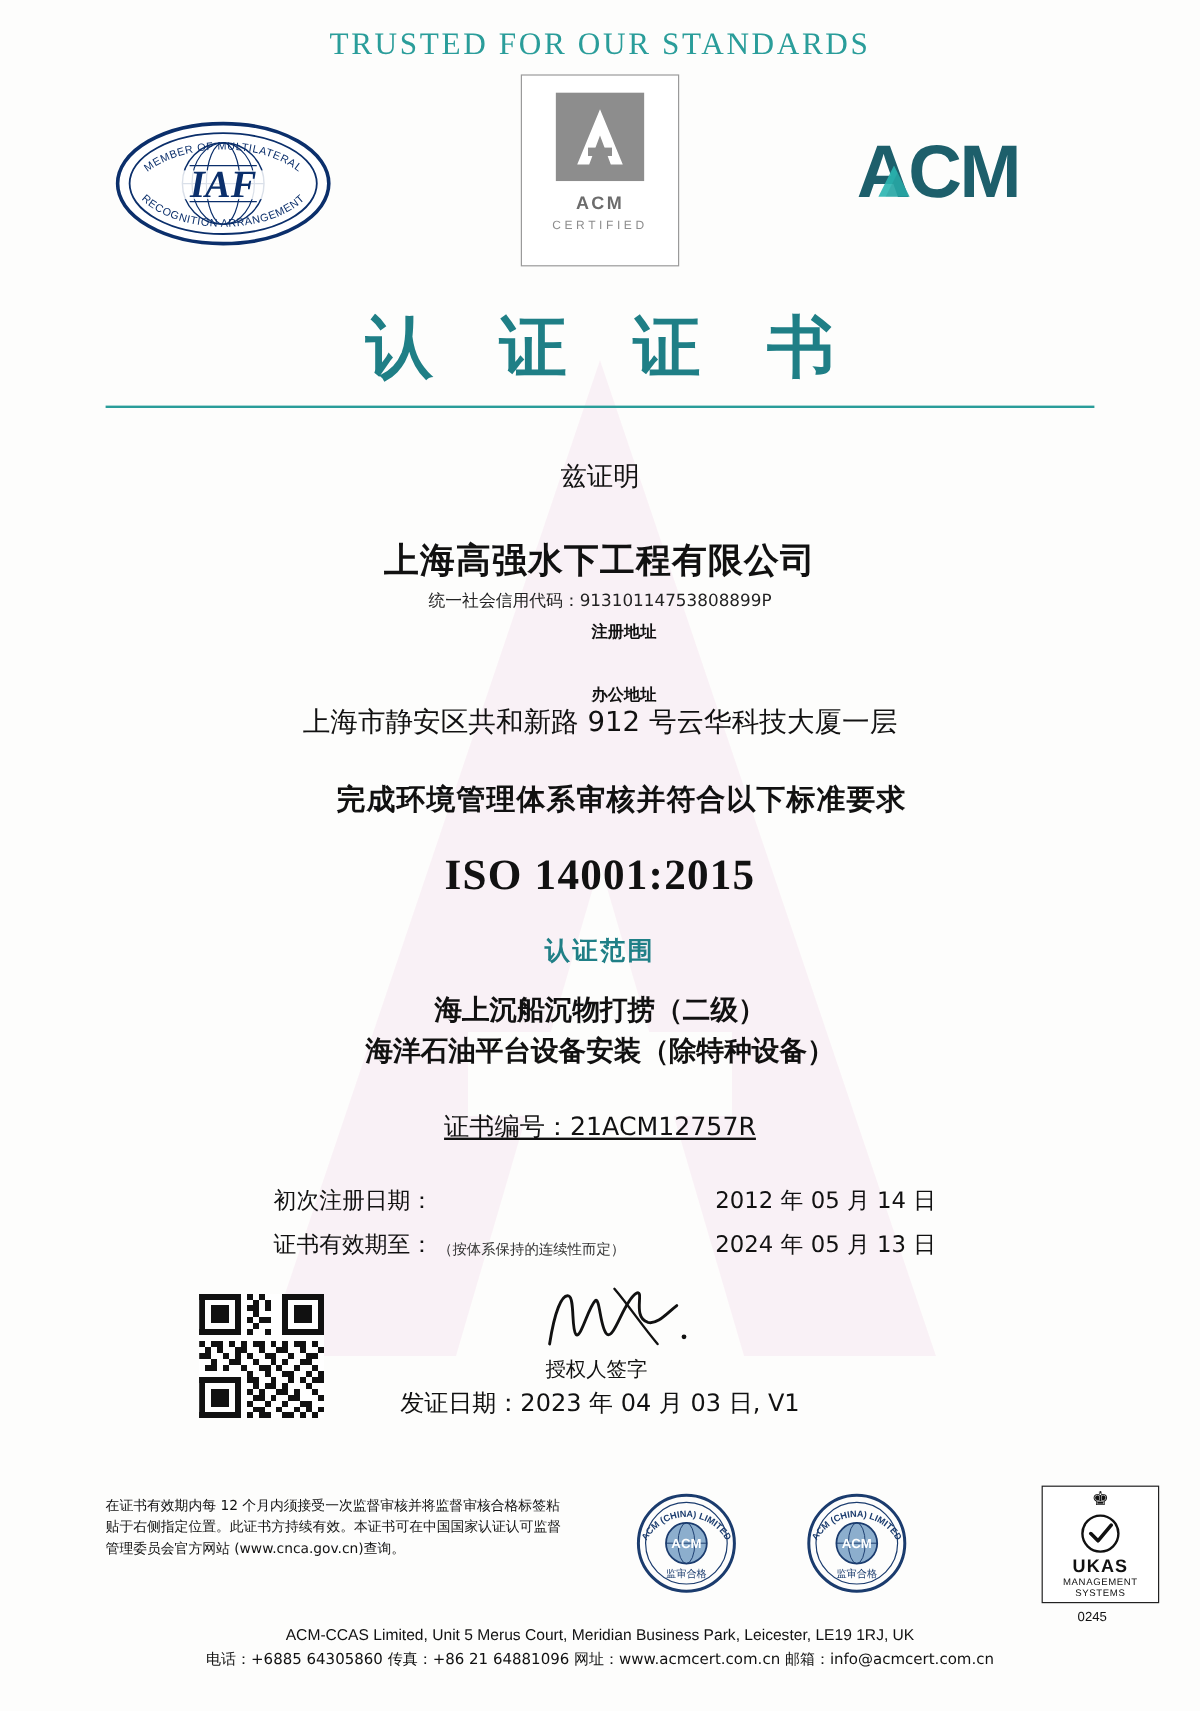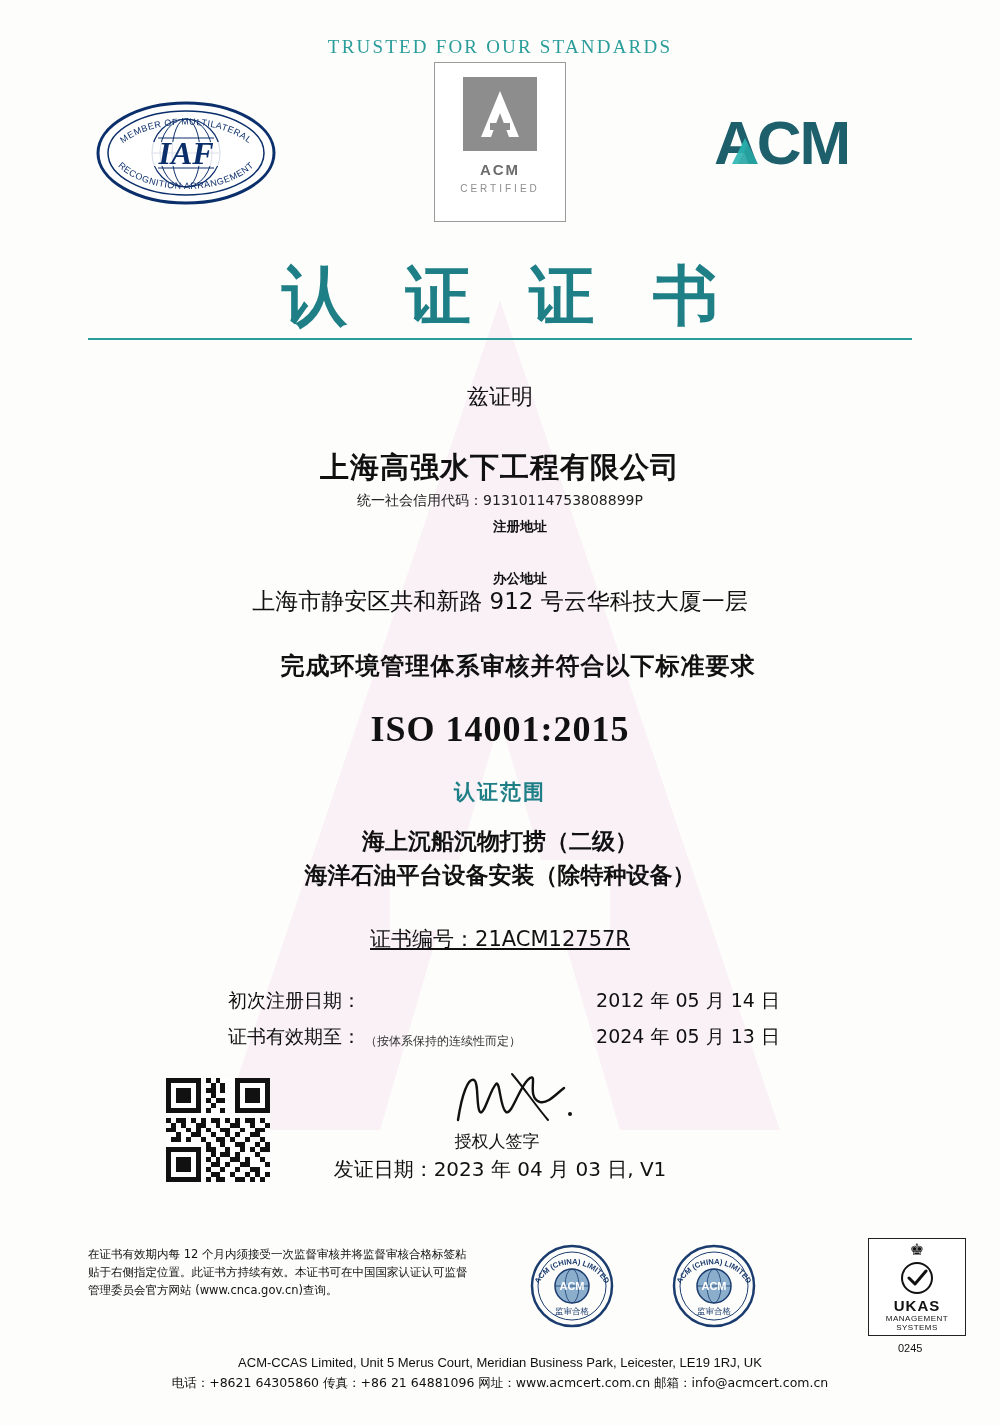--- a/index.html
+++ b/index.html
@@ -35,23 +35,22 @@
 
   .content { position: absolute; inset: 0; }
 
   .trusted {
     position: absolute;
     top: 22px;
     left: 0; right: 0;
     text-align: center;
     font-family: "Liberation Serif", serif;
     letter-spacing: 2.2px;
-    font-size: 19px;
+    font-size: 26px;
     color: #2a9d9a;
-    margin-top: 14px;
   }
 
   
   .iaf {
     position: absolute;
     left: 96px;
     top: 98px;
     width: 180px;
     height: 110px;
   }
@@ -94,21 +93,21 @@
     height: 72px;
   }
 
   
   .cert-title {
     position: absolute;
     top: 252px;
     left: 0; right: 0;
     text-align: center;
     font-family: "DejaVu Sans", sans-serif;
-    font-size: 65px;
+    font-size: 56px;
     font-weight: bold;
     letter-spacing: 18px;
     color: #1f7f86;
     text-indent: 18px;
   }
   .rule {
     position: absolute;
     top: 338px;
     left: 88px;
     width: 824px;
@@ -559,17 +558,17 @@
         <circle cx="17" cy="17" r="15" fill="none" stroke="#111" stroke-width="2"></circle>
         <path d="M9,17 L15,23 L26,10" fill="none" stroke="#111" stroke-width="3" stroke-linecap="round" stroke-linejoin="round"></path>
       </svg>
       <div class="u1">UKAS</div>
       <div class="u2">MANAGEMENT SYSTEMS</div>
     </div>
     <div class="ukas-num">0245</div>
 
     <div class="addr-block">
       <div class="line-en">ACM-CCAS Limited, Unit 5 Merus Court, Meridian Business Park, Leicester, LE19 1RJ, UK</div>
-      <div>电话：+8621 64305860  传真：+86 21 64881096 网址：www.acmcert.com.cn 邮箱：info@acmcert.com.cn</div>
+      <div>电话：+6885 64305860  传真：+86 21 64881096 网址：www.acmcert.com.cn 邮箱：info@acmcert.com.cn</div>
     </div>
 
   </div>
 </div>
 
 </body></html>

